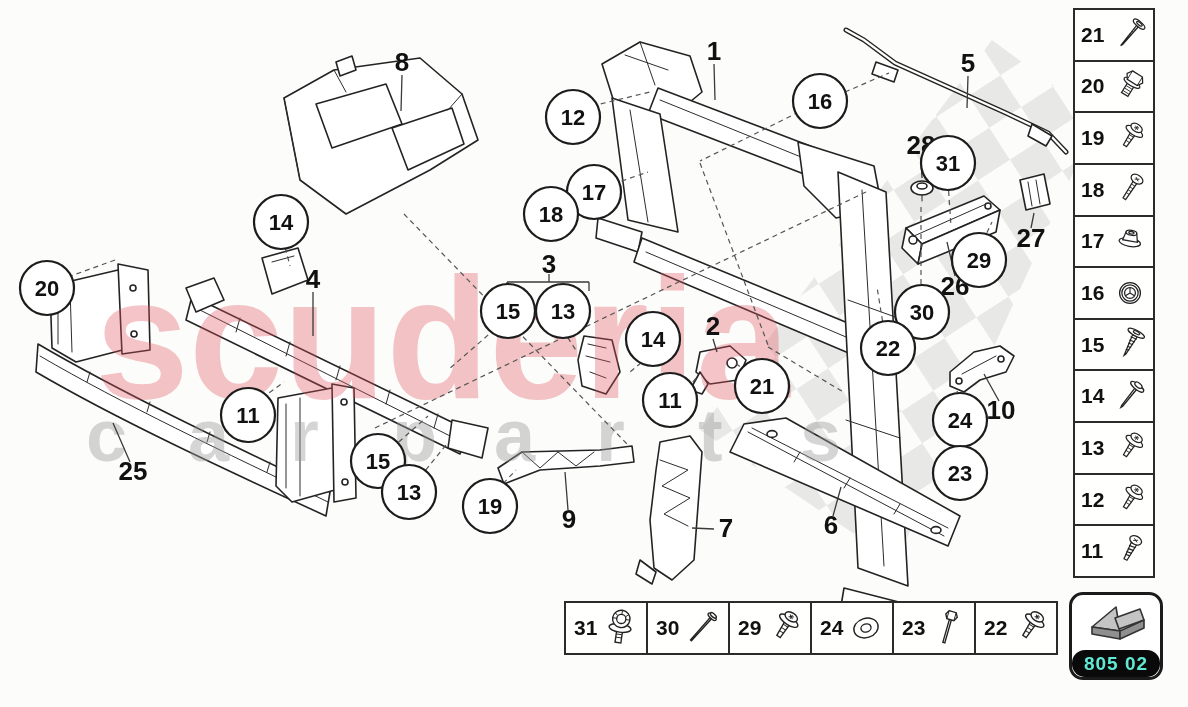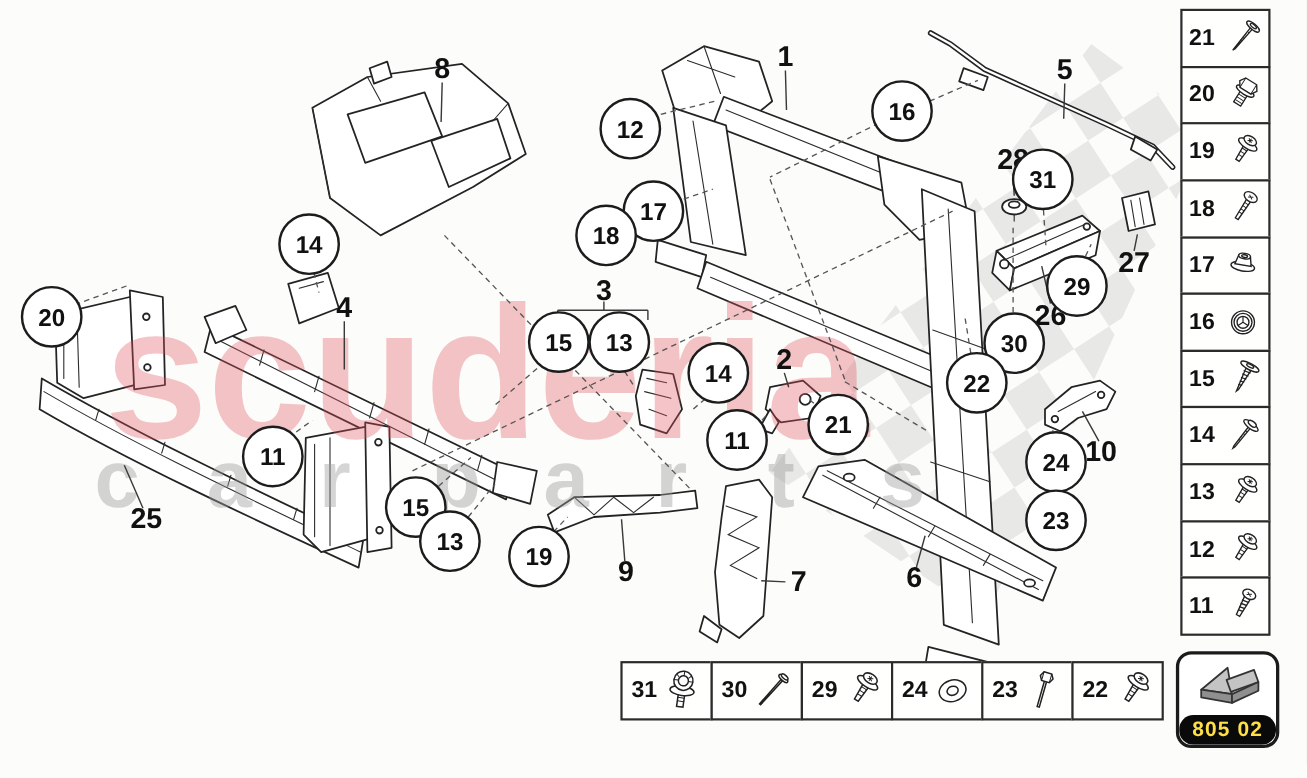--- a/index.html
+++ b/index.html
@@ -21,21 +21,21 @@
          display:flex;align-items:center;justify-content:space-between;padding:1px 3px 1px 6px;}
   .fcell:first-child{margin-top:0;}
   .fnum{font-size:21px;font-weight:bold;color:#111;}
   .fastener-row{position:absolute;left:564px;top:601px;width:494px;height:54px;display:flex;}
   .fastener-row .fcell{margin-top:0;margin-left:-2px;padding:2px 4px 2px 8px;}
   .fastener-row .fcell:first-child{margin-left:0;}
   .badge{position:absolute;left:1069px;top:592px;width:94px;height:88px;border:3px solid #1b1b1b;
          border-radius:14px;background:#fff;box-sizing:border-box;overflow:hidden;
          display:flex;flex-direction:column;}
   .badge-top{flex:1;display:flex;align-items:center;justify-content:center;}
-  .badge-band{height:27px;background:#0a0a0a;color:#fde047;font-size:19px;font-weight:bold;
+  .badge-band{height:27px;background:#0a0a0a;color:#5eead4;font-size:19px;font-weight:bold;
               display:flex;align-items:center;justify-content:center;letter-spacing:1px;border-radius:13px;}
   .icon{flex:0 0 auto;}
 </style>
 </head>
 <body>
 
 <div class="stage">
 
 <svg id="main-canvas" width="1188" height="707" viewBox="0 0 1188 707">
   <defs>

